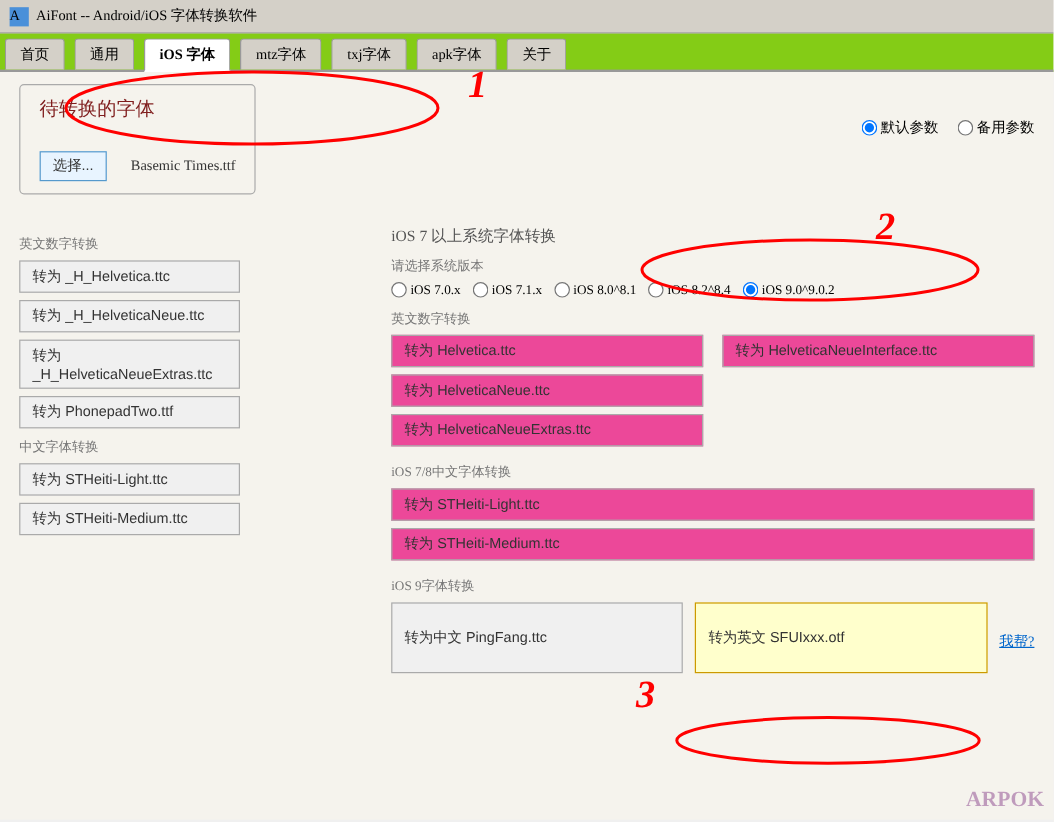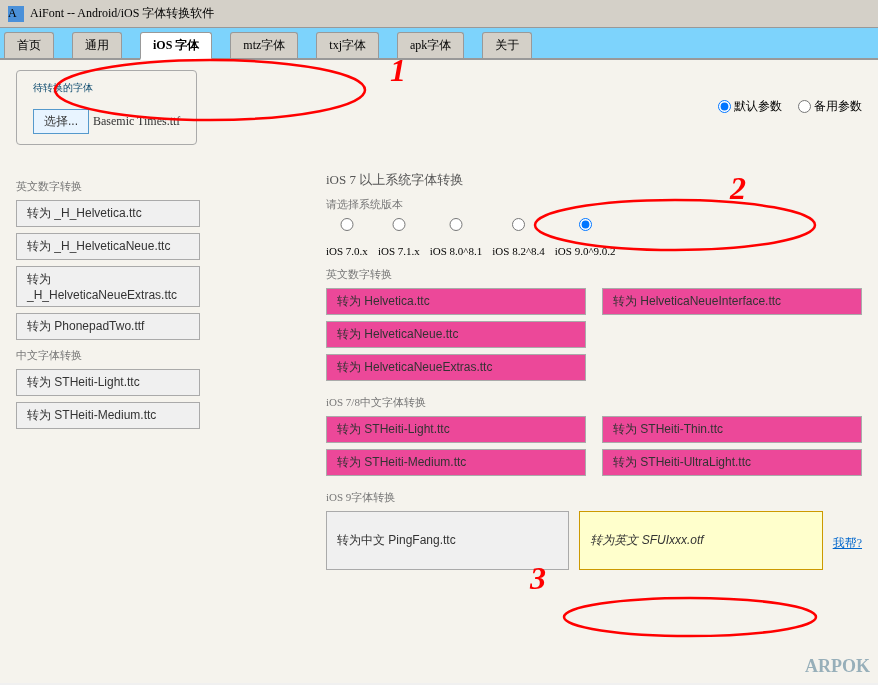--- a/index.html
+++ b/index.html
@@ -22,24 +22,24 @@
       font-size: 12px;
     }
     .title-bar-icon {
       width: 16px; height: 16px;
       background: #4a90d9;
       margin-right: 6px;
       display: inline-block;
     }
     .nav-tabs {
       display: flex;
-      background: #7dd3fc;
+      background: #84cc16;
       border-bottom: 2px solid #999;
       padding: 4px 4px 0 4px;
-      gap: 18px;
+      gap: 8px;
     }
     .nav-tab {
       padding: 4px 12px;
       background: #d4d0c8;
       border: 1px solid #999;
       border-bottom: none;
       cursor: pointer;
       font-size: 12px;
       border-radius: 3px 3px 0 0;
     }
@@ -58,28 +58,28 @@
     .font-select-box {
       border: 1px solid #aaa;
       border-radius: 4px;
       padding: 10px 16px;
       margin-bottom: 12px;
       display: inline-block;
       background: #f5f3ed;
       position: relative;
     }
     .font-select-label {
-      font-size: 10px;
-      margin-bottom: 14px;
-      color: #0c4a6e;
+      font-size: 16px;
+      margin-bottom: 24px;
+      color: #7f1d1d;
     }
     .font-select-row {
       display: flex;
       align-items: center;
-      gap: 4px;
+      gap: 20px;
     }
     .select-btn {
       background: #e8f4ff;
       border: 1px solid #5599cc;
       padding: 3px 10px;
       cursor: pointer;
       font-size: 12px;
       color: #333;
     }
     .font-name-display {
@@ -134,22 +134,22 @@
     }
     .version-radio-group {
       display: flex;
       align-items: center;
       gap: 10px;
       margin-bottom: 10px;
       font-size: 11px;
     }
     .version-radio-label {
       display: flex;
-      gap: 14px;
-      flex-direction: column;
+      align-items: center;
+      gap: 3px;
     }
     .right-two-col {
       display: flex;
       gap: 16px;
     }
     .right-col {
       flex: 1;
     }
     .convert-btn-wide {
       background: #ec4899;
@@ -287,30 +287,26 @@
           <button class="convert-btn-wide">转为 HelveticaNeueInterface.ttc</button>
         </div>
       </div>
 
       <div class="subsection-title">iOS 7/8中文字体转换</div>
       <div class="right-two-col">
         <div class="right-col">
           <button class="convert-btn-wide">转为 STHeiti-Light.ttc</button>
           <button class="convert-btn-wide">转为 STHeiti-Medium.ttc</button>
         </div>
-        <div class="right-col">
-          <button class="convert-btn-wide">转为 STHeiti-Thin.ttc</button>
-          <button class="convert-btn-wide">转为 STHeiti-UltraLight.ttc</button>
-        </div>
       </div>
 
       <div class="subsection-title">iOS 9字体转换</div>
       <div class="ios9-row">
         <button class="ios9-btn-highlight">转为中文 PingFang.ttc</button>
-        <button class="ios9-btn-highlight" style="background:#ffffcc;border-color:#cc9900;font-style:italic;">转为英文 SFUIxxx.otf</button>
+        <button class="ios9-btn-highlight" style="background:#ffffcc;border-color:#cc9900;">转为英文 SFUIxxx.otf</button>
         <span class="help-link">我帮?</span>
       </div>
     </div>
   </div>
 </div>
 
 <svg style="position:absolute;top:55px;left:50px;pointer-events:none;" width="340" height="70">
   <ellipse cx="160" cy="35" rx="155" ry="30" fill="none" stroke="red" stroke-width="2.5"></ellipse>
 </svg>
 <span style="position:absolute;top:52px;left:390px;color:red;font-size:32px;font-family:cursive;font-style:italic;font-weight:bold;pointer-events:none;">1</span>
@@ -319,14 +315,14 @@
   <ellipse cx="145" cy="30" rx="140" ry="25" fill="none" stroke="red" stroke-width="2.5"></ellipse>
 </svg>
 <span style="position:absolute;top:170px;left:730px;color:red;font-size:32px;font-family:cursive;font-style:italic;font-weight:bold;pointer-events:none;">2</span>
 
 <svg style="position:absolute;top:595px;left:560px;pointer-events:none;" width="280" height="45">
   <ellipse cx="130" cy="22" rx="126" ry="19" fill="none" stroke="red" stroke-width="2.5"></ellipse>
 </svg>
 <span style="position:absolute;top:560px;left:530px;color:red;font-size:32px;font-family:cursive;font-style:italic;font-weight:bold;pointer-events:none;">3</span>
 
 <div class="watermark" style="position:absolute;bottom:8px;right:8px;opacity:0.4;">
-  <span style="font-size:18px;font-weight:bold;color:#0c4a6e;">ARPOK</span>
+  <span style="font-size:18px;font-weight:bold;color:#701a75;">ARPOK</span>
 </div>
 
 </body></html>

